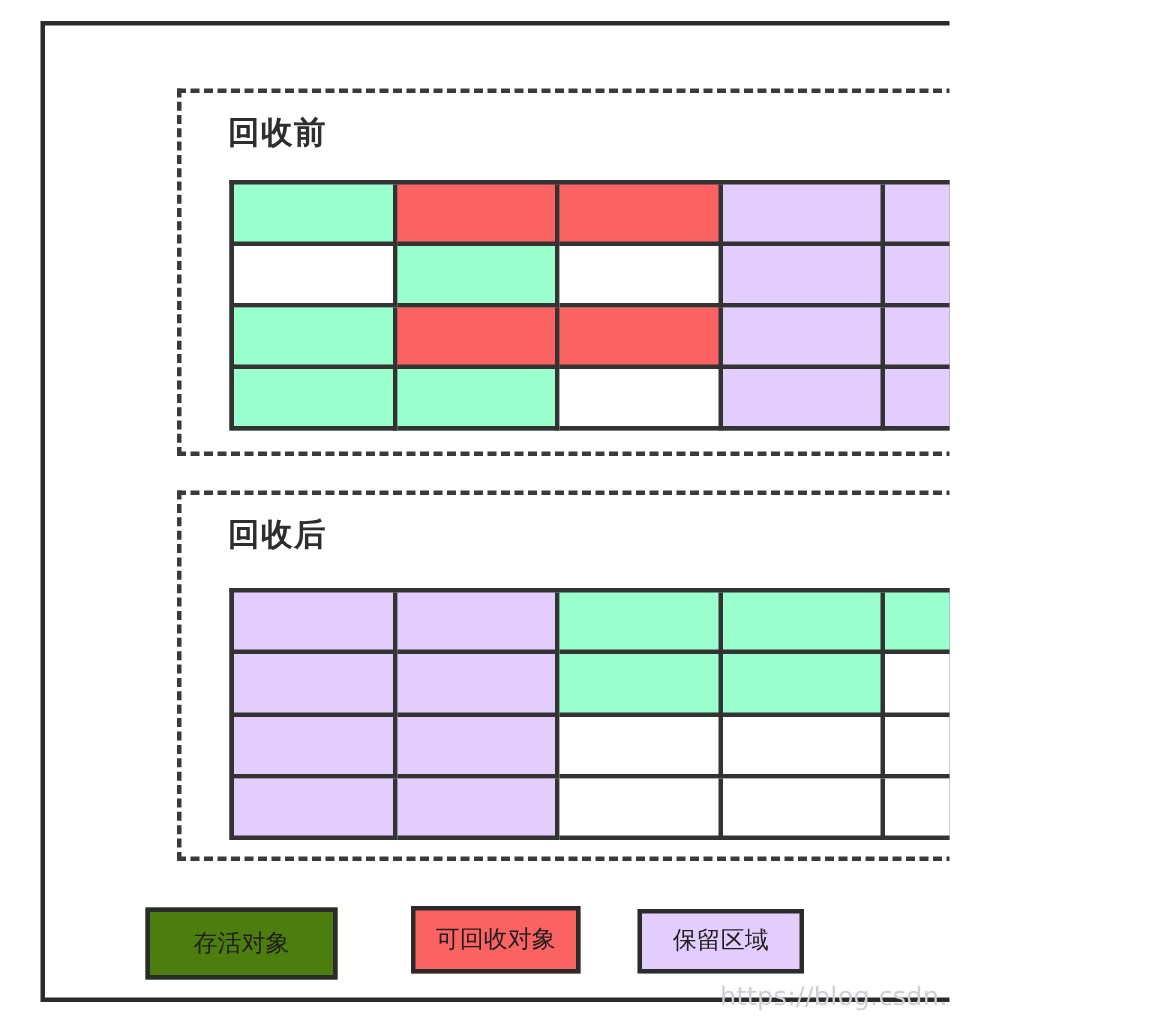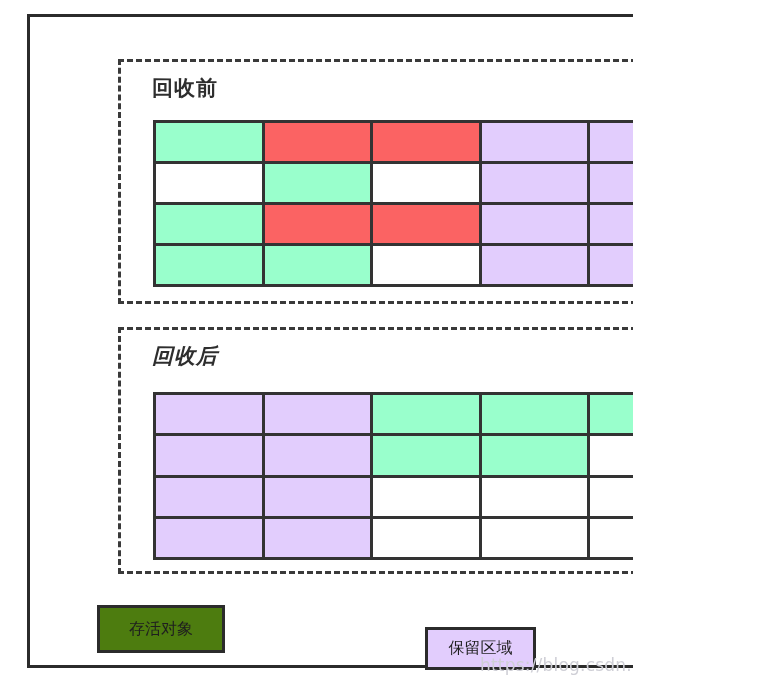--- a/index.html
+++ b/index.html
@@ -41,21 +41,20 @@
     left: 88px;
     top: 42px;
     width: 609px;
     height: 245px;
   }
   #panel-after {
     left: 88px;
     top: 310px;
     width: 609px;
     height: 247px;
-    font-style: italic;
   }
 
   .panel-title {
     position: absolute;
     left: 31px;
     top: 12px;
     font-size: 21px;
     font-weight: bold;
     color: #2e2e2e;
     letter-spacing: 1px;
@@ -111,21 +110,21 @@
     display: flex;
     align-items: center;
     justify-content: center;
     font-size: 16px;
     color: #1f1f1f;
     white-space: nowrap;
     pointer-events: auto;
   }
   #legend-live    { left: 97px;  top: 605px; width: 128px; height: 48px; }
   #legend-garbage { left: 274px; top: 604px; width: 113px; height: 45px; }
-  #legend-reserve { left: 425px; top: 606px; width: 111px; height: 43px; margin-top: 21px; }
+  #legend-reserve { left: 425px; top: 606px; width: 111px; height: 43px; }
   #legend-unused  { left: 566px; top: 607px; width: 112px; height: 44px; }
 
   #watermark {
     position: absolute;
     left: 480px;
     top: 655px;
     font-size: 17px;
     color: #cfcfd6;
     white-space: nowrap;
     letter-spacing: 0.2px;
@@ -187,18 +186,19 @@
           <div class="cell c-unused"></div>
           <div class="cell c-unused"></div>
           <div class="cell c-unused"></div>
         </div>
     </div>
 
   </div>
 
   <div id="legend">
     <div class="legend-item" id="legend-live" style="background: #4d7c0f;">存活对象</div>
+    <div class="legend-item" id="legend-garbage" style="background: rgb(251, 99, 99);">可回收对象</div>
     <div class="legend-item" id="legend-reserve" style="background: rgb(226, 205, 253);">保留区域</div>
   </div>
 
   <div id="watermark" style="color: rgb(207, 207, 214);">https://blog.csdn.net/zhangsongyi420</div>
 
 </div>
 
 </body></html>

